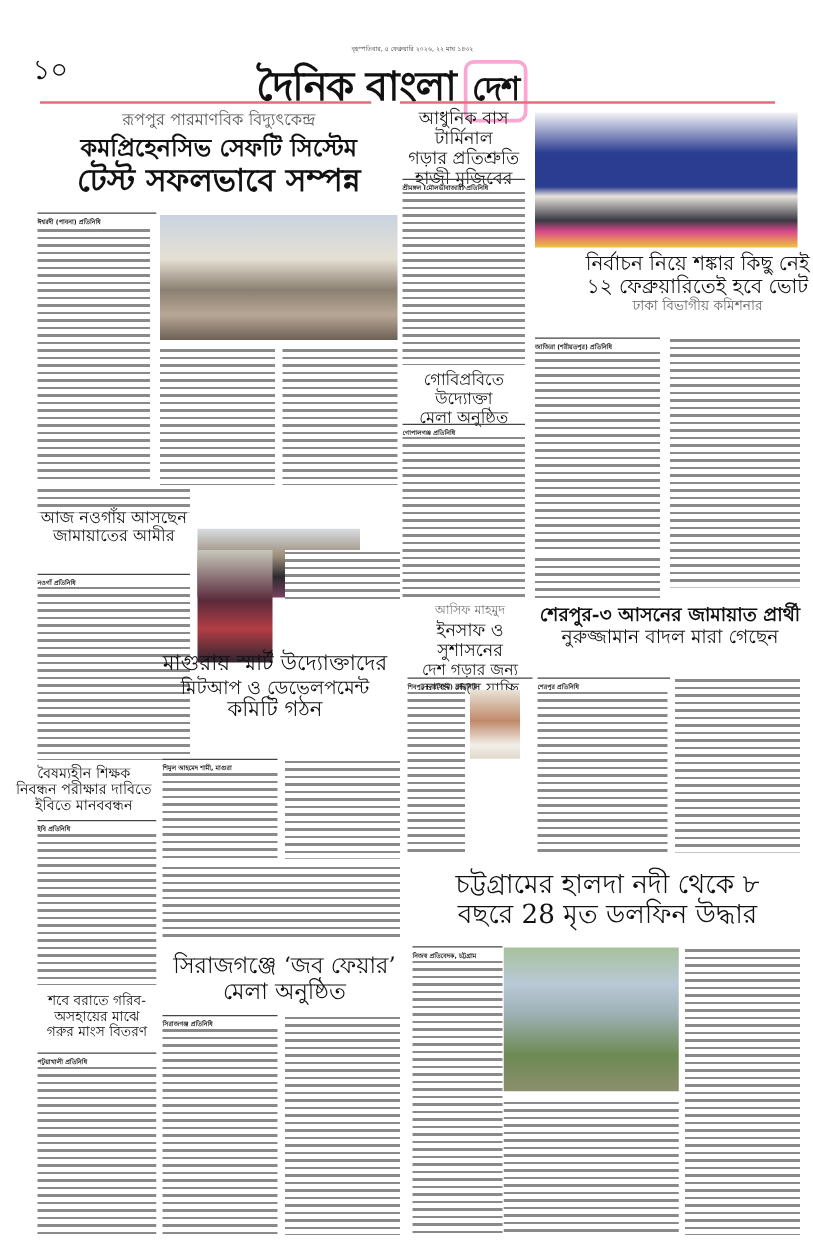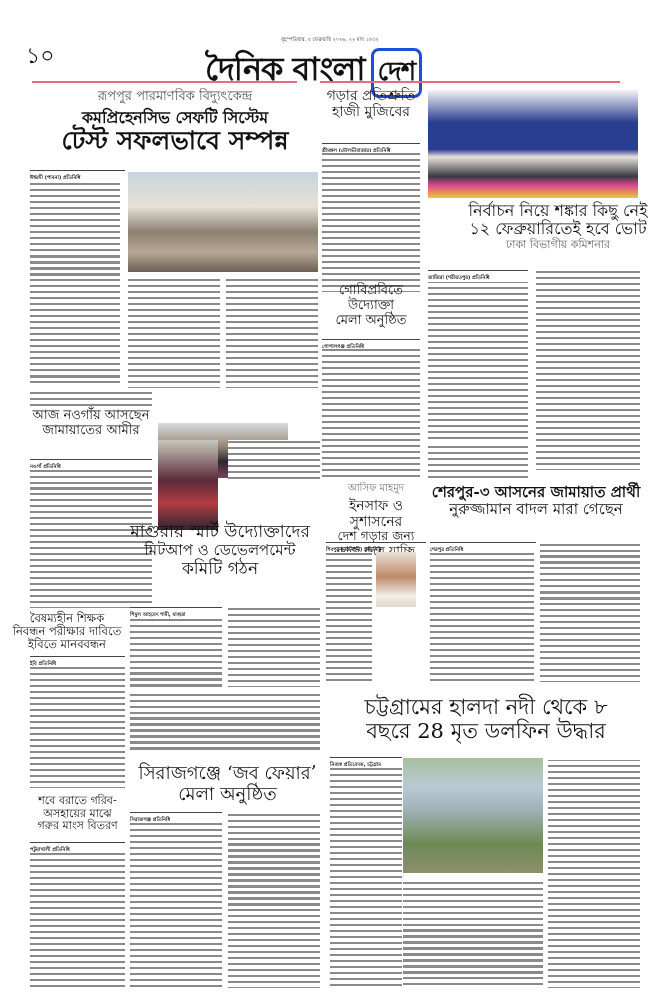--- a/index.html
+++ b/index.html
@@ -1,21 +1,21 @@
 <!DOCTYPE html>
 <html><head>
 <meta charset="utf-8">
 <style>
   * { box-sizing: border-box; margin: 0; padding: 0; }
   body { width: 650px; height: 999px; background: #fff; font-family: "DejaVu Sans", sans-serif; color: #111; position: relative; overflow: hidden; }
   .abs { position: absolute; }
   .page-num { left: 26px; top: 38px; font-size: 22px; font-family: "DejaVu Serif", serif; }
   .dateline { left: 200px; width: 260px; top: 36px; text-align: center; font-size: 5px; color: #333; }
   .masthead { left: 205px; top: 44px; font-size: 32px; font-weight: bold; font-family: "DejaVu Serif", serif; letter-spacing: -1px; }
-  .masthead .box { display: inline-block; border: 3px solid #1d4ed8; border-radius: 8px; padding: 0 4px; font-size: 26px; margin-left: 6px; }
+  .masthead .box { display: inline-block; border: 3px solid #f9a8d4; border-radius: 8px; padding: 0 4px; font-size: 26px; margin-left: 6px; }
   .redline { left: 32px; width: 265px; top: 81px; height: 2px; background: #e0707a; }
   .redline2 { left: 320px; width: 300px; top: 81px; height: 2px; background: #e0707a; }
   .kicker { font-size: 13px; color: #555; text-align: center; }
   .head { font-family: "DejaVu Serif", serif; text-align: center; line-height: 1.15; }
   .hb { font-weight: bold; }
   .byline { font-size: 5px; font-weight: bold; border-top: 1px solid #444; padding-top: 3px; }
   .body { font-size: 4.6px; line-height: 6.2px; color: #333; text-align: justify; overflow: hidden; }
   .lines { background: repeating-linear-gradient(#fff 0 1.5px, #8a8a8a 1.5px 3.5px, #fff 3.5px 6px); }
   .photo { overflow: hidden; }
   .nuke { background: linear-gradient(180deg,#c9d4df 0%,#e6e0d4 35%,#8b8072 60%,#b7a796 80%,#6d6055 100%); }
@@ -31,48 +31,49 @@
 <div class="abs page-num">১০</div>
 <div class="abs dateline">বৃহস্পতিবার, ৫ ফেব্রুয়ারি ২০২৬, ২২ মাঘ ১৪৩২</div>
 <div class="abs masthead">
   <span>দৈনিক বাংলা</span><span class="box">দেশ</span>
 </div>
 <div class="abs redline"></div>
 <div class="abs redline2"></div>
 
 <div class="abs" style="left:30px;top:86px;width:290px;">
   <div class="kicker">রূপপুর পারমাণবিক বিদ্যুৎকেন্দ্র</div>
-  <div class="head hb" style="font-size:16px;margin-top:2px;">কমপ্রিহেনসিভ সেফটি সিস্টেম</div>
+  <div class="head hb" style="font-size:19px;margin-top:2px;">কমপ্রিহেনসিভ সেফটি সিস্টেম</div>
   <div class="head hb" style="font-size:25px;">টেস্ট সফলভাবে সম্পন্ন</div>
 </div>
 <div class="abs byline" style="left:30px;top:170px;width:95px;">ঈশ্বরদী (পাবনা) প্রতিনিধি</div>
 <div class="abs body lines" style="left:30px;top:182px;width:90px;height:205px;"></div>
 <div class="abs photo nuke" style="left:128px;top:172px;width:190px;height:100px;"></div>
 <div class="abs body lines" style="left:128px;top:278px;width:92px;height:110px;"></div>
 <div class="abs body lines" style="left:226px;top:278px;width:92px;height:110px;"></div>
 
 <div class="abs" style="left:322px;top:87px;width:98px;">
+  <div class="head" style="font-size:14px;">আধুনিক বাস টার্মিনাল</div>
   <div class="head" style="font-size:14px;">গড়ার প্রতিশ্রুতি</div>
   <div class="head" style="font-size:14px;">হাজী মুজিবের</div>
 </div>
 <div class="abs byline" style="left:322px;top:143px;width:98px;">শ্রীমঙ্গল (মৌলভীবাজার) প্রতিনিধি</div>
 <div class="abs body lines" style="left:322px;top:152px;width:98px;height:140px;"></div>
 
 <div class="abs photo meeting" style="left:428px;top:90px;width:210px;height:108px;"></div>
 
 <div class="abs" style="left:452px;top:202px;width:212px;">
   <div class="head" style="font-size:16px;">নির্বাচন নিয়ে শঙ্কার কিছু নেই</div>
   <div class="head" style="font-size:16px;">১২ ফেব্রুয়ারিতেই হবে ভোট</div>
   <div class="head" style="font-size:11px;color:#666;">ঢাকা বিভাগীয় কমিশনার</div>
 </div>
 <div class="abs byline" style="left:428px;top:270px;width:100px;">জাজিরা (শরীয়তপুর) প্রতিনিধি</div>
 <div class="abs body lines" style="left:428px;top:280px;width:100px;height:160px;"></div>
 <div class="abs body lines" style="left:536px;top:270px;width:104px;height:200px;"></div>
 
-<div class="abs" style="left:322px;top:283px;width:98px;">
+<div class="abs" style="left:322px;top:298px;width:98px;">
   <div class="head" style="font-size:13px;">গোবিপ্রবিতে উদ্যোক্তা</div>
   <div class="head" style="font-size:13px;">মেলা অনুষ্ঠিত</div>
 </div>
 <div class="abs byline" style="left:322px;top:339px;width:98px;">গোপালগঞ্জ প্রতিনিধি</div>
 <div class="abs body lines" style="left:322px;top:348px;width:98px;height:130px;"></div>
 <div class="abs body lines" style="left:428px;top:445px;width:100px;height:35px;"></div>
 
 <div class="abs body lines" style="left:30px;top:390px;width:122px;height:20px;"></div>
 <div class="abs" style="left:30px;top:408px;width:122px;">
   <div class="head" style="font-size:13px;">আজ নওগাঁয় আসছেন</div>

